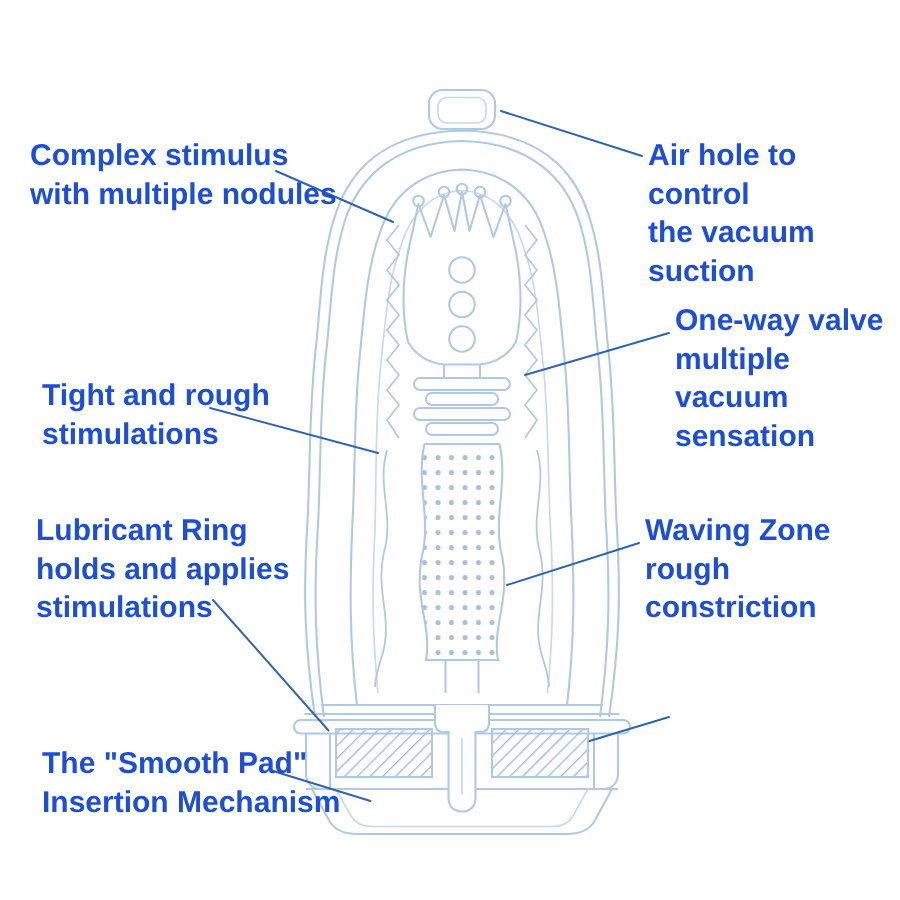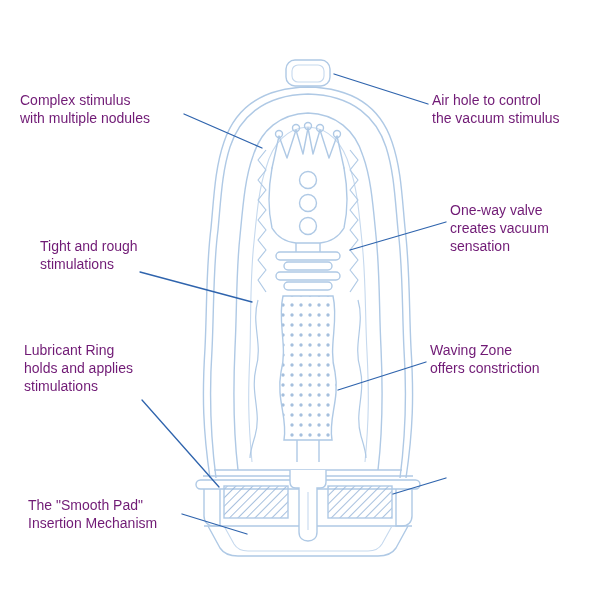--- a/index.html
+++ b/index.html
@@ -6,33 +6,33 @@
   #stage{
     position:relative;
     width:600px;height:600px;
     background:#ffffff;
     overflow:hidden;
     font-family:"Liberation Sans",sans-serif;
   }
   #diagram-svg{position:absolute;left:0;top:0;width:600px;height:600px;}
   .label{
     position:absolute;
-    color:#701a75;
-    font-size:14px;
-    font-weight:normal;
+    color:#1d4ed8;
+    font-size:20px;
+    font-weight:bold;
     line-height:1.28;
     white-space:pre-line;
     letter-spacing:0;
   }
   .label.left{text-align:left;}
   .label.right{text-align:left;}
   .lb-complex{left:20px;top:92px;}
   .lb-airhole{left:432px;top:92px;}
   .lb-valve{left:450px;top:202px;}
-  .lb-tight{left:28px;top:238px;margin-left:12px;}
+  .lb-tight{left:28px;top:252px;}
   .lb-lube{left:24px;top:342px;}
   .lb-waving{left:430px;top:342px;}
   .lb-pad{left:28px;top:497px;}
   .lb-waves{left:450px;top:455px;}
 </style>
 </head>
 <body>
 
 <div id="stage">
 
@@ -122,27 +122,27 @@
       <line x1="142" y1="400" x2="219" y2="487"></line>
       <line x1="426" y1="362" x2="338" y2="390"></line>
       <line x1="182" y1="514" x2="247" y2="534"></line>
       <line x1="446" y1="478" x2="393" y2="494"></line>
     </g>
   </svg>
 
   <div class="label left lb-complex">Complex stimulus
 with multiple nodules</div>
   <div class="label right lb-airhole">Air hole to control
-the vacuum stimulus</div>
+the vacuum suction</div>
   <div class="label right lb-valve">One-way valve
-creates vacuum
+multiple vacuum
 sensation</div>
   <div class="label left lb-tight">Tight and rough
 stimulations</div>
   <div class="label left lb-lube">Lubricant Ring
 holds and applies
 stimulations</div>
   <div class="label right lb-waving">Waving Zone
-offers constriction</div>
+rough constriction</div>
   <div class="label left lb-pad">The "Smooth Pad"
 Insertion Mechanism</div>
 
 </div>
 
 </body></html>

